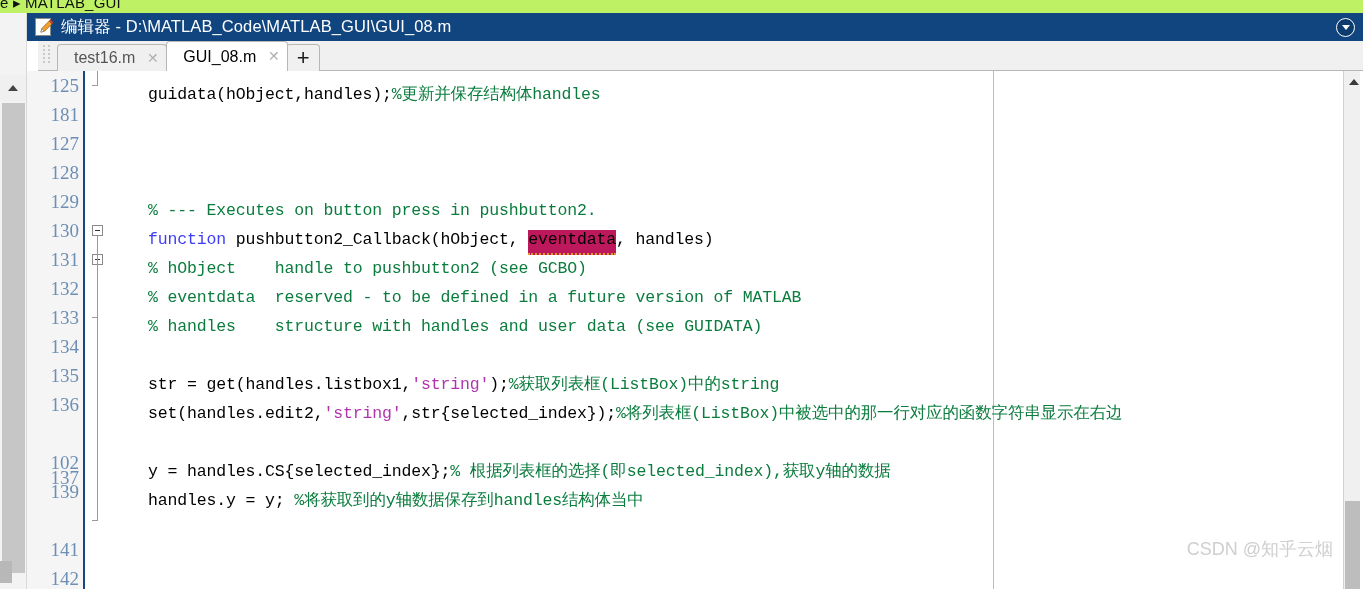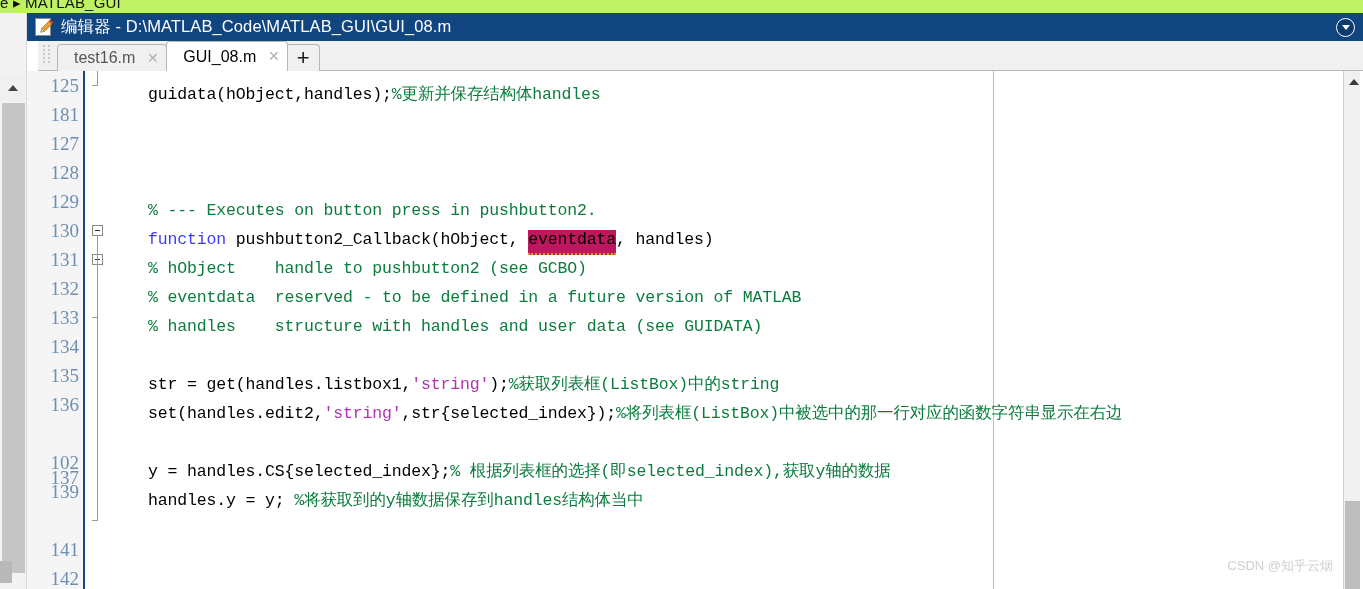--- a/index.html
+++ b/index.html
@@ -217,22 +217,22 @@
     position: absolute; left: 1px; top: 430px; width: 18px; height: 88px;
     background: #bdbdbd;
   }
   .rs-right-edge {
     position: absolute; right: 0; top: 58px; width: 3px; height: 518px;
     background: #ffffff;
   }
 
   
   .watermark {
-    position: absolute; right: 30px; bottom: 14px;
-    color: #cfcfcf; font-size: 13px;
+    position: absolute; right: 30px; bottom: 28px;
+    color: #cfcfcf; font-size: 18px;
     font-family: "Liberation Sans", sans-serif;
     white-space: nowrap; pointer-events: none;
   }
 </style>
 </head>
 <body>
 
 <div id="root">
 
   <div class="breadcrumb-strip">

